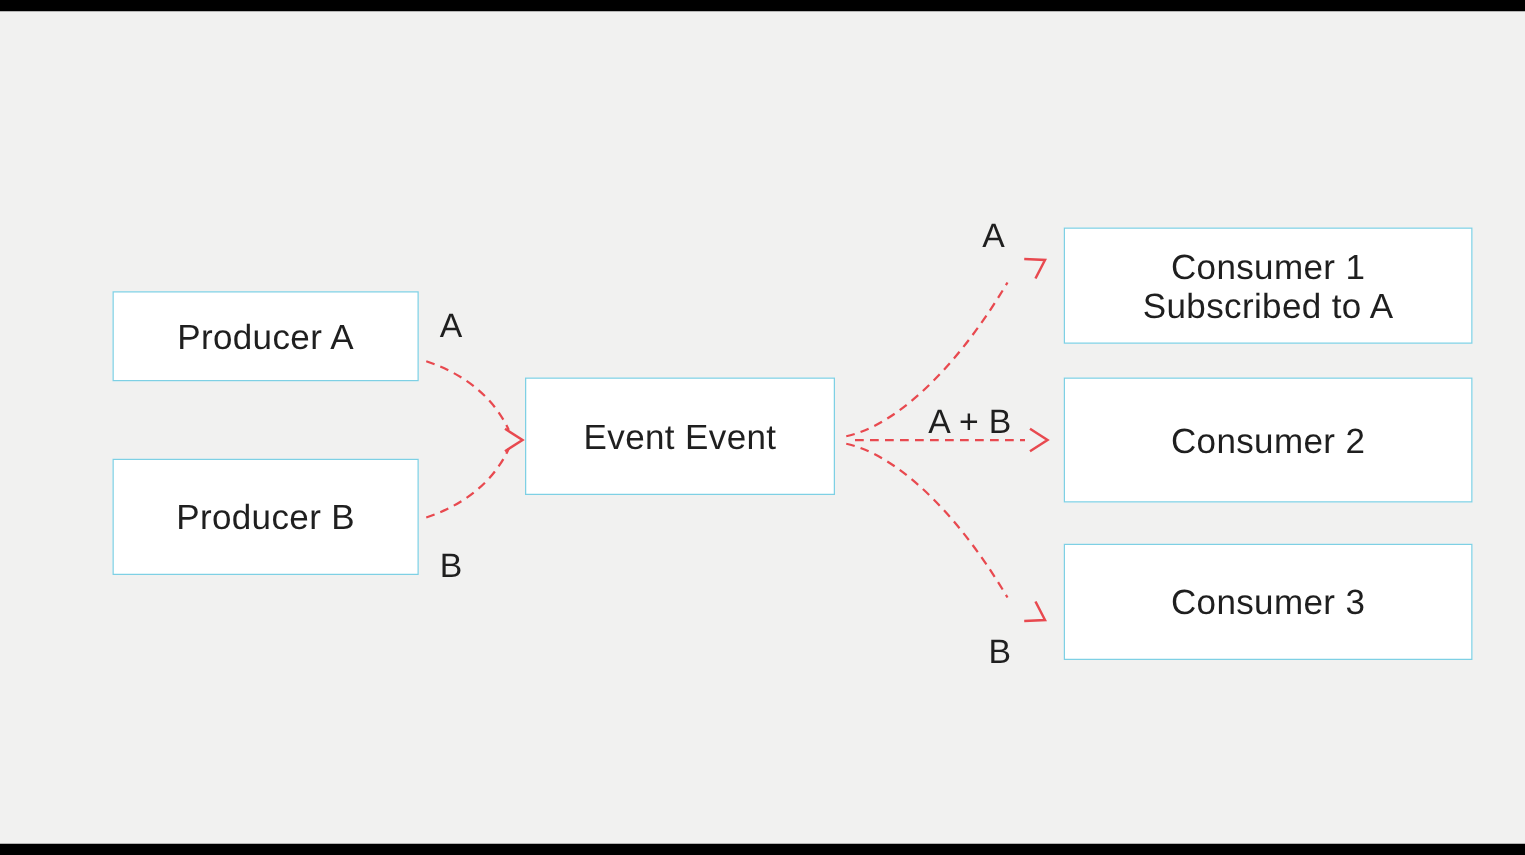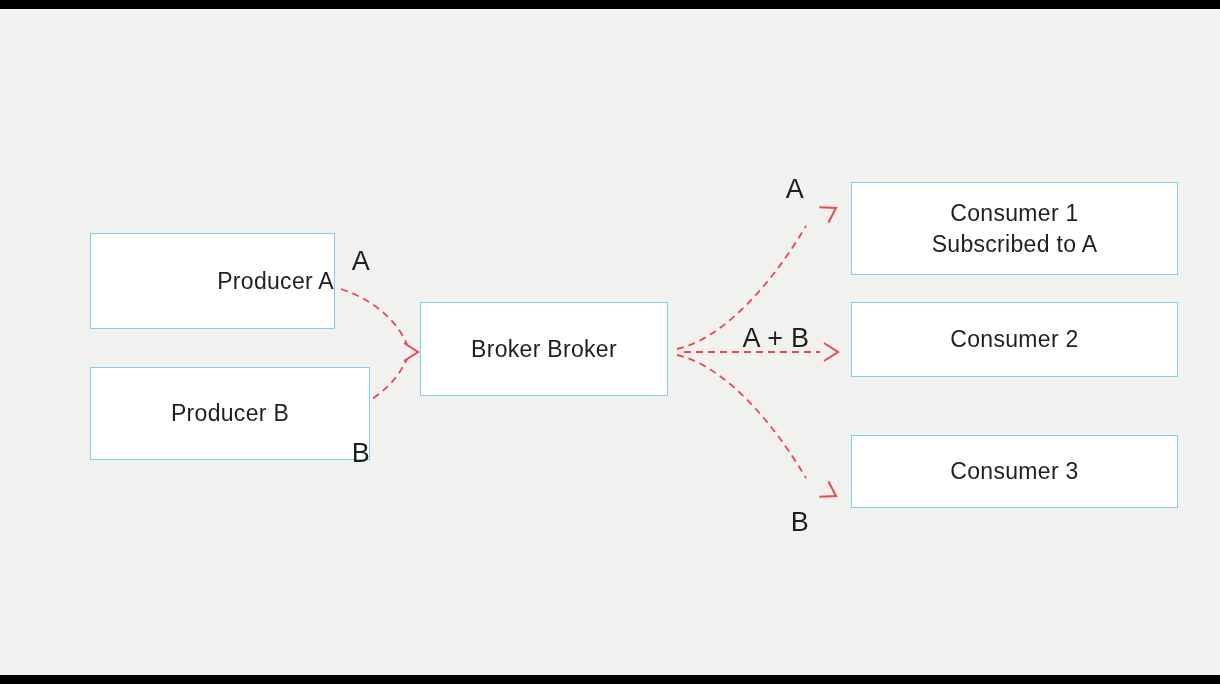--- a/index.html
+++ b/index.html
@@ -47,21 +47,21 @@
   .node {
     position: absolute;
     box-sizing: border-box;
     background: var(--box-fill, #ffffff);
     border: 1.5px solid var(--box-border, #7ed0e4);
     display: flex;
     flex-direction: column;
     align-items: center;
     justify-content: center;
     text-align: center;
-    font-size: 23px;
+    font-size: 28px;
     font-weight: 500;
     letter-spacing: 0.3px;
     line-height: 31px;
     z-index: 2;
   }
 
   .edge-label {
     position: absolute;
     transform: translate(-50%, -50%);
     font-size: 27px;
@@ -88,42 +88,42 @@
     <path class="edge" d="M 677 349 C 714 341 762 300 806 226"></path>
     <path class="head" d="M -14 -9 L 0 0 L -14 9" transform="translate(836,208) rotate(-30)"></path>
 
     <path class="edge" d="M 684 352 L 820 352"></path>
     <path class="head" d="M -14 -9 L 0 0 L -14 9" transform="translate(838,352)"></path>
 
     <path class="edge" d="M 677 355 C 714 363 762 404 806 478"></path>
     <path class="head" d="M -14 -9 L 0 0 L -14 9" transform="translate(836,496) rotate(30)"></path>
   </svg>
 
-  <div class="node" style="left:90px; top:233px; width:245px; height:96px;align-items:flex-end;">
+  <div class="node" style="left:90px; top:233px; width:245px; height:72px;">
     <div>Producer A</div>
   </div>
 
-  <div class="node" style="left:90px; top:367px; width:280px; height:93px;">
+  <div class="node" style="left:90px; top:367px; width:245px; height:93px;">
     <div>Producer B</div>
   </div>
 
   <div class="node" style="left:420px; top:302px; width:248px; height:94px;">
-    <div>Broker Broker</div>
+    <div>Event Event</div>
   </div>
 
   <div class="node" style="left:851px; top:182px; width:327px; height:93px;">
     <div>Consumer 1</div>
     <div>Subscribed to A</div>
   </div>
 
-  <div class="node" style="left:851px; top:302px; width:327px; height:75px;">
+  <div class="node" style="left:851px; top:302px; width:327px; height:100px;">
     <div>Consumer 2</div>
   </div>
 
-  <div class="node" style="left:851px; top:435px; width:327px; height:73px;">
+  <div class="node" style="left:851px; top:435px; width:327px; height:93px;">
     <div>Consumer 3</div>
   </div>
 
   <div class="edge-label" style="left:361px; top:261px;">A</div>
   <div class="edge-label" style="left:361px; top:453px;">B</div>
   <div class="edge-label" style="left:795px; top:189px;">A</div>
   <div class="edge-label" style="left:776px; top:338px;">A + B</div>
   <div class="edge-label" style="left:800px; top:522px;">B</div>
 
 </div>

